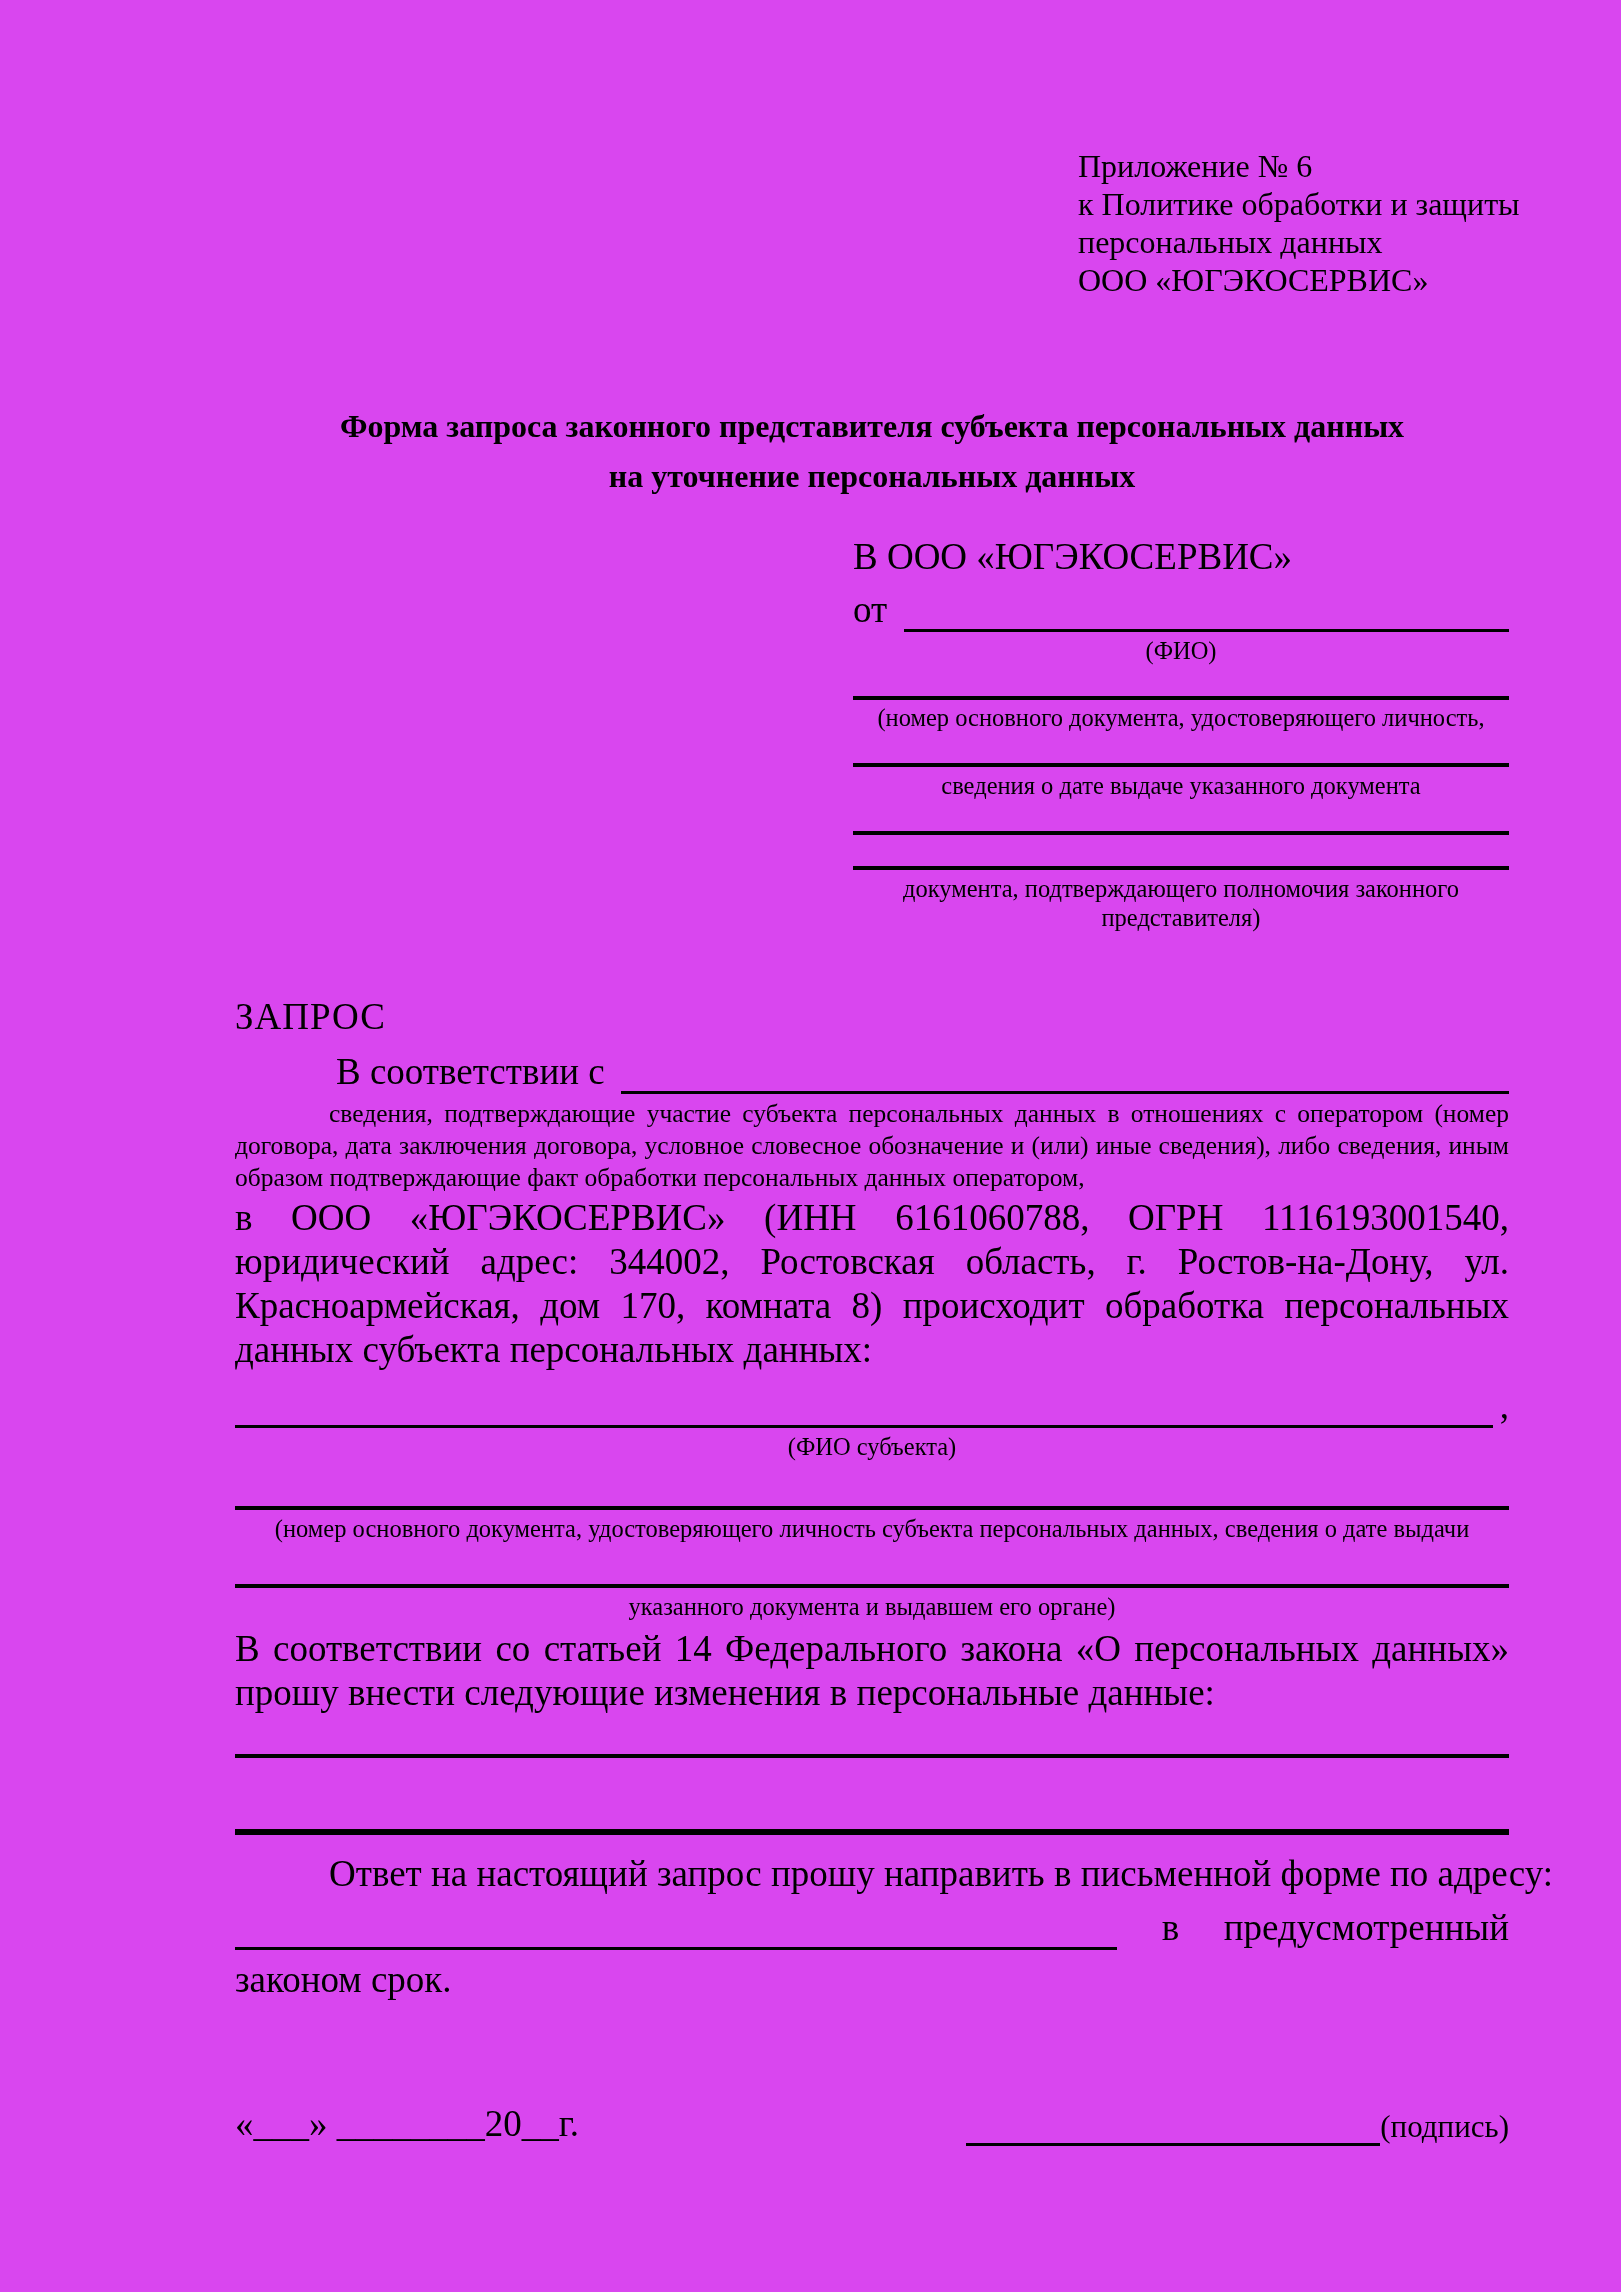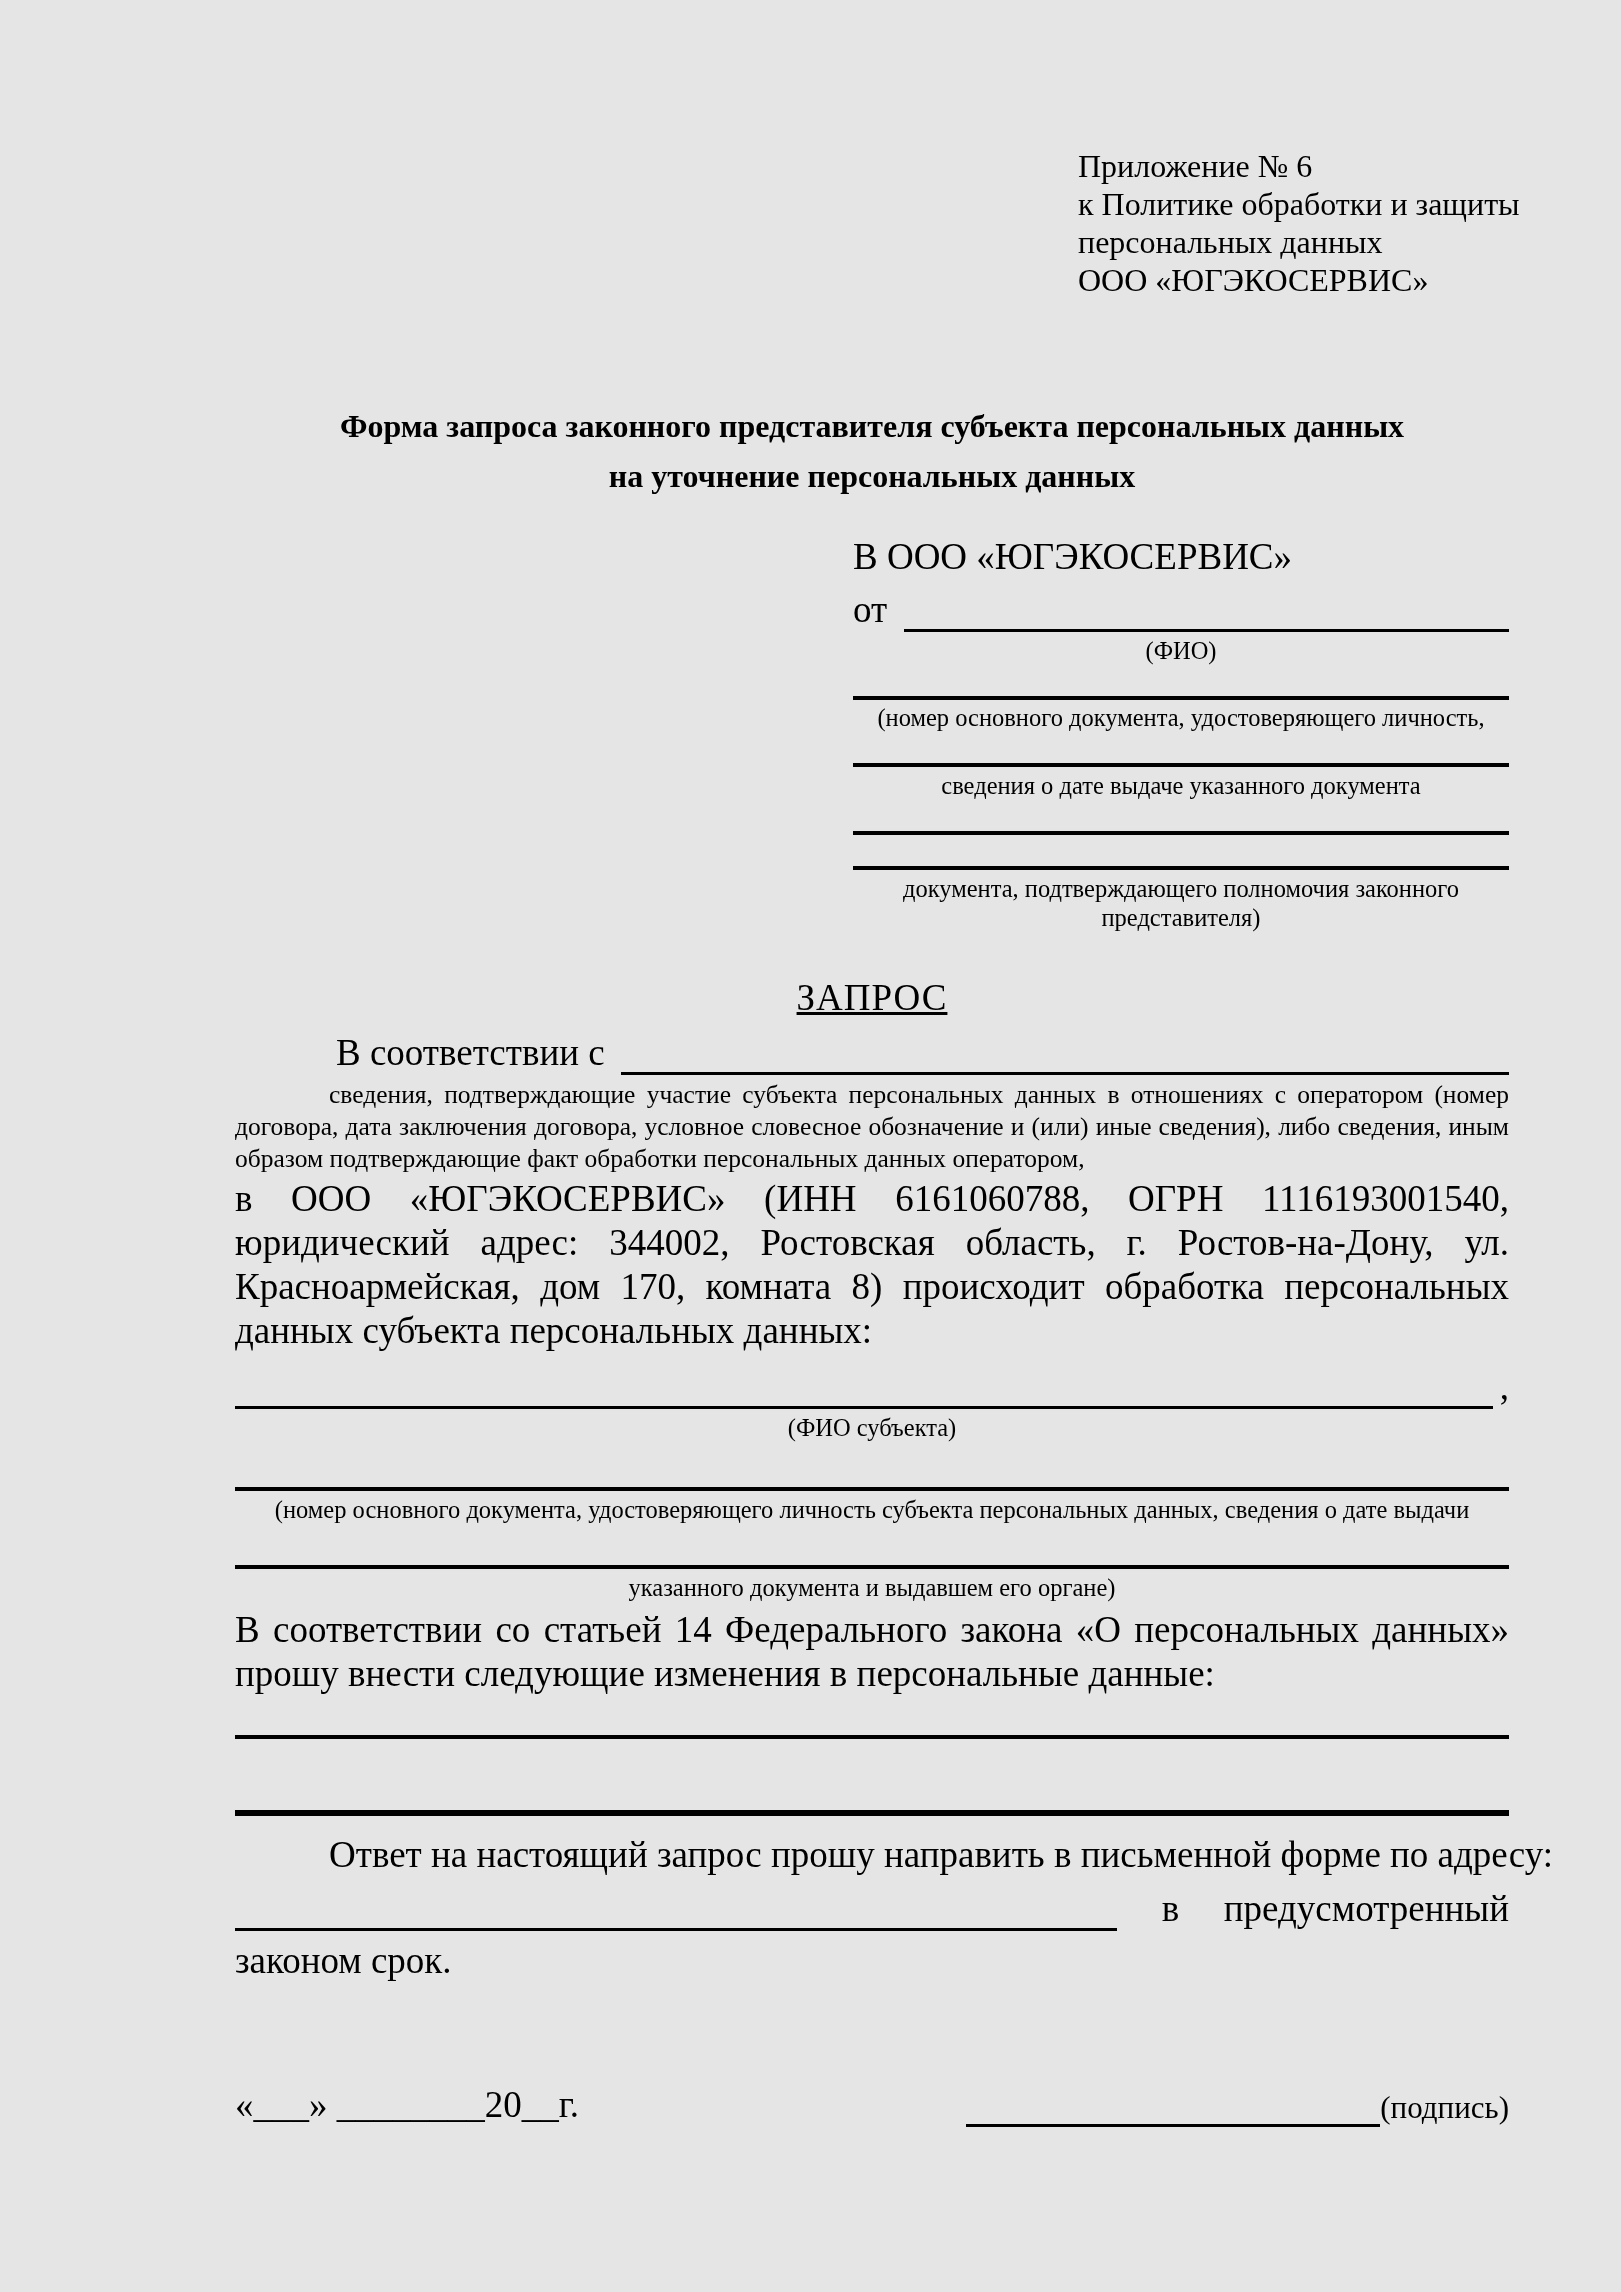--- a/index.html
+++ b/index.html
@@ -1,21 +1,21 @@
 <!DOCTYPE html>
 <html><head>
 <meta charset="utf-8">
 <style>
   * { margin: 0; padding: 0; box-sizing: border-box; }
   html, body { background: #ffffff; }
   .page {
     position: relative;
     width: 1621px;
     height: 2293px;
-    background: #e5e5e5;
+    background: #d946ef;
     color: #000000;
     font-family: "Liberation Serif", "DejaVu Serif", serif;
     padding: 147px 112px 0 235px;
     overflow: hidden;
   }
   .body { font-size: 37px; line-height: 44px; }
   .just { text-align: justify; }
   .header-block {
     margin-left: 843px;
     font-size: 32px;
@@ -48,26 +48,25 @@
   .cap {
     text-align: center;
     font-size: 24.5px;
     line-height: 29px;
     margin-top: 3.9px;
   }
   .unit { margin-top: 31px; }
   .rule { height: 3.9px; background: #000000; }
   .rule.thick { height: 5.9px; }
   .heading {
-    margin-top: 43px;
-    text-align: center;
+    margin-top: 62px;
+    text-align: left;
     font-size: 37px;
     line-height: 45px;
     letter-spacing: 1px;
-    text-decoration: underline;
   }
   .intro-row { margin-top: 9.8px; height: 45px; }
   .intro-row .ind { width: 94px; flex: 0 0 auto; }
   .intro-row .lbl { font-size: 37px; line-height: 45px; white-space: nowrap; }
   .note {
     margin-top: 3.9px;
     font-size: 25.5px;
     line-height: 32px;
     text-align: justify;
     text-indent: 94px;

